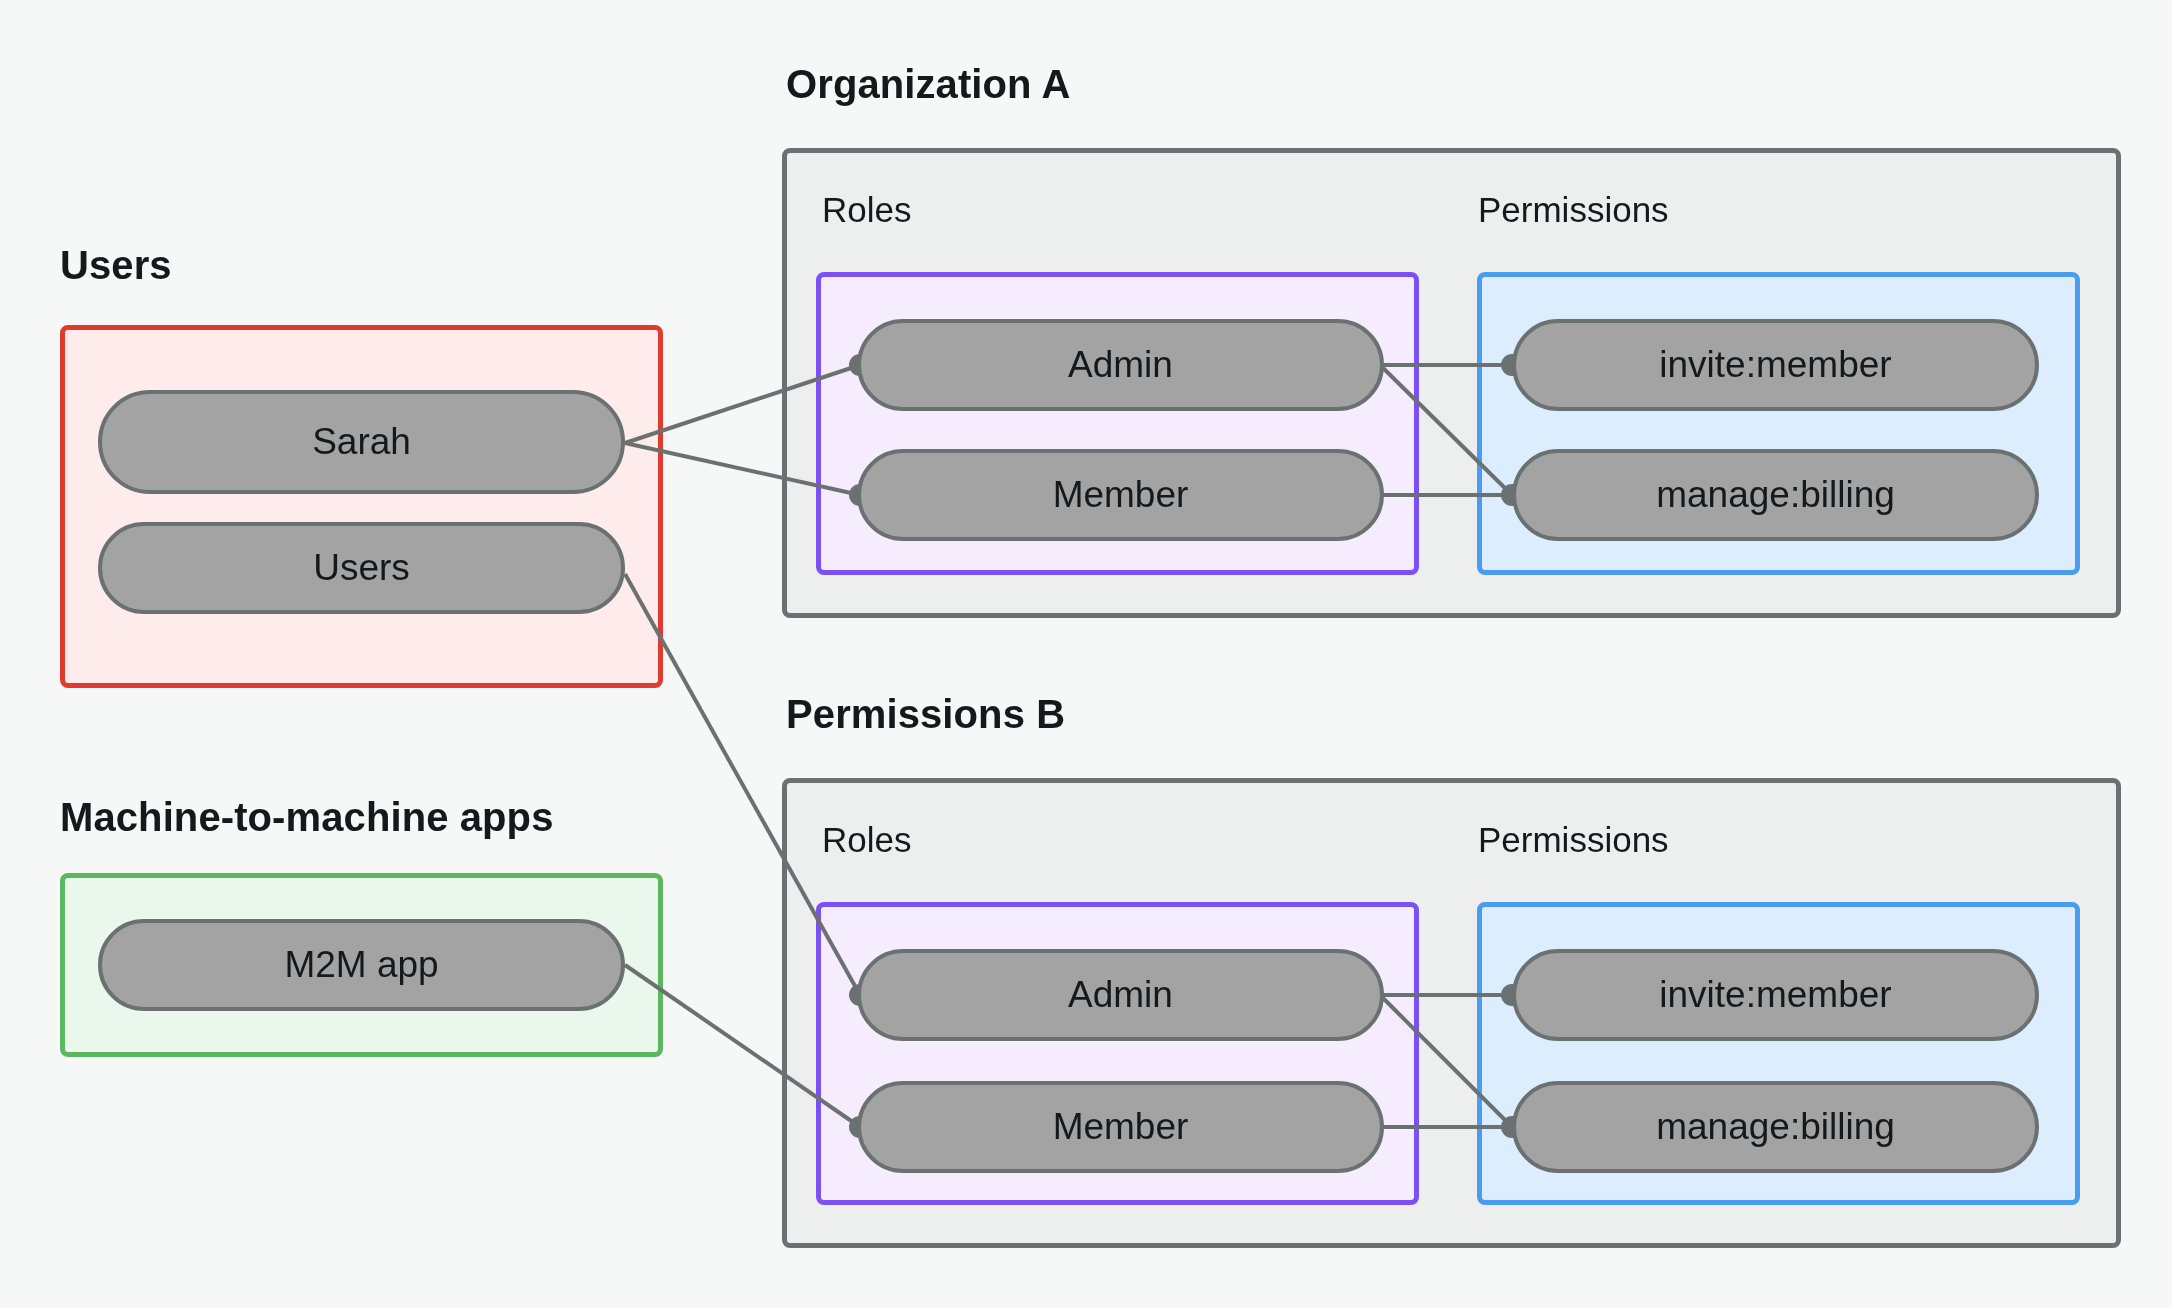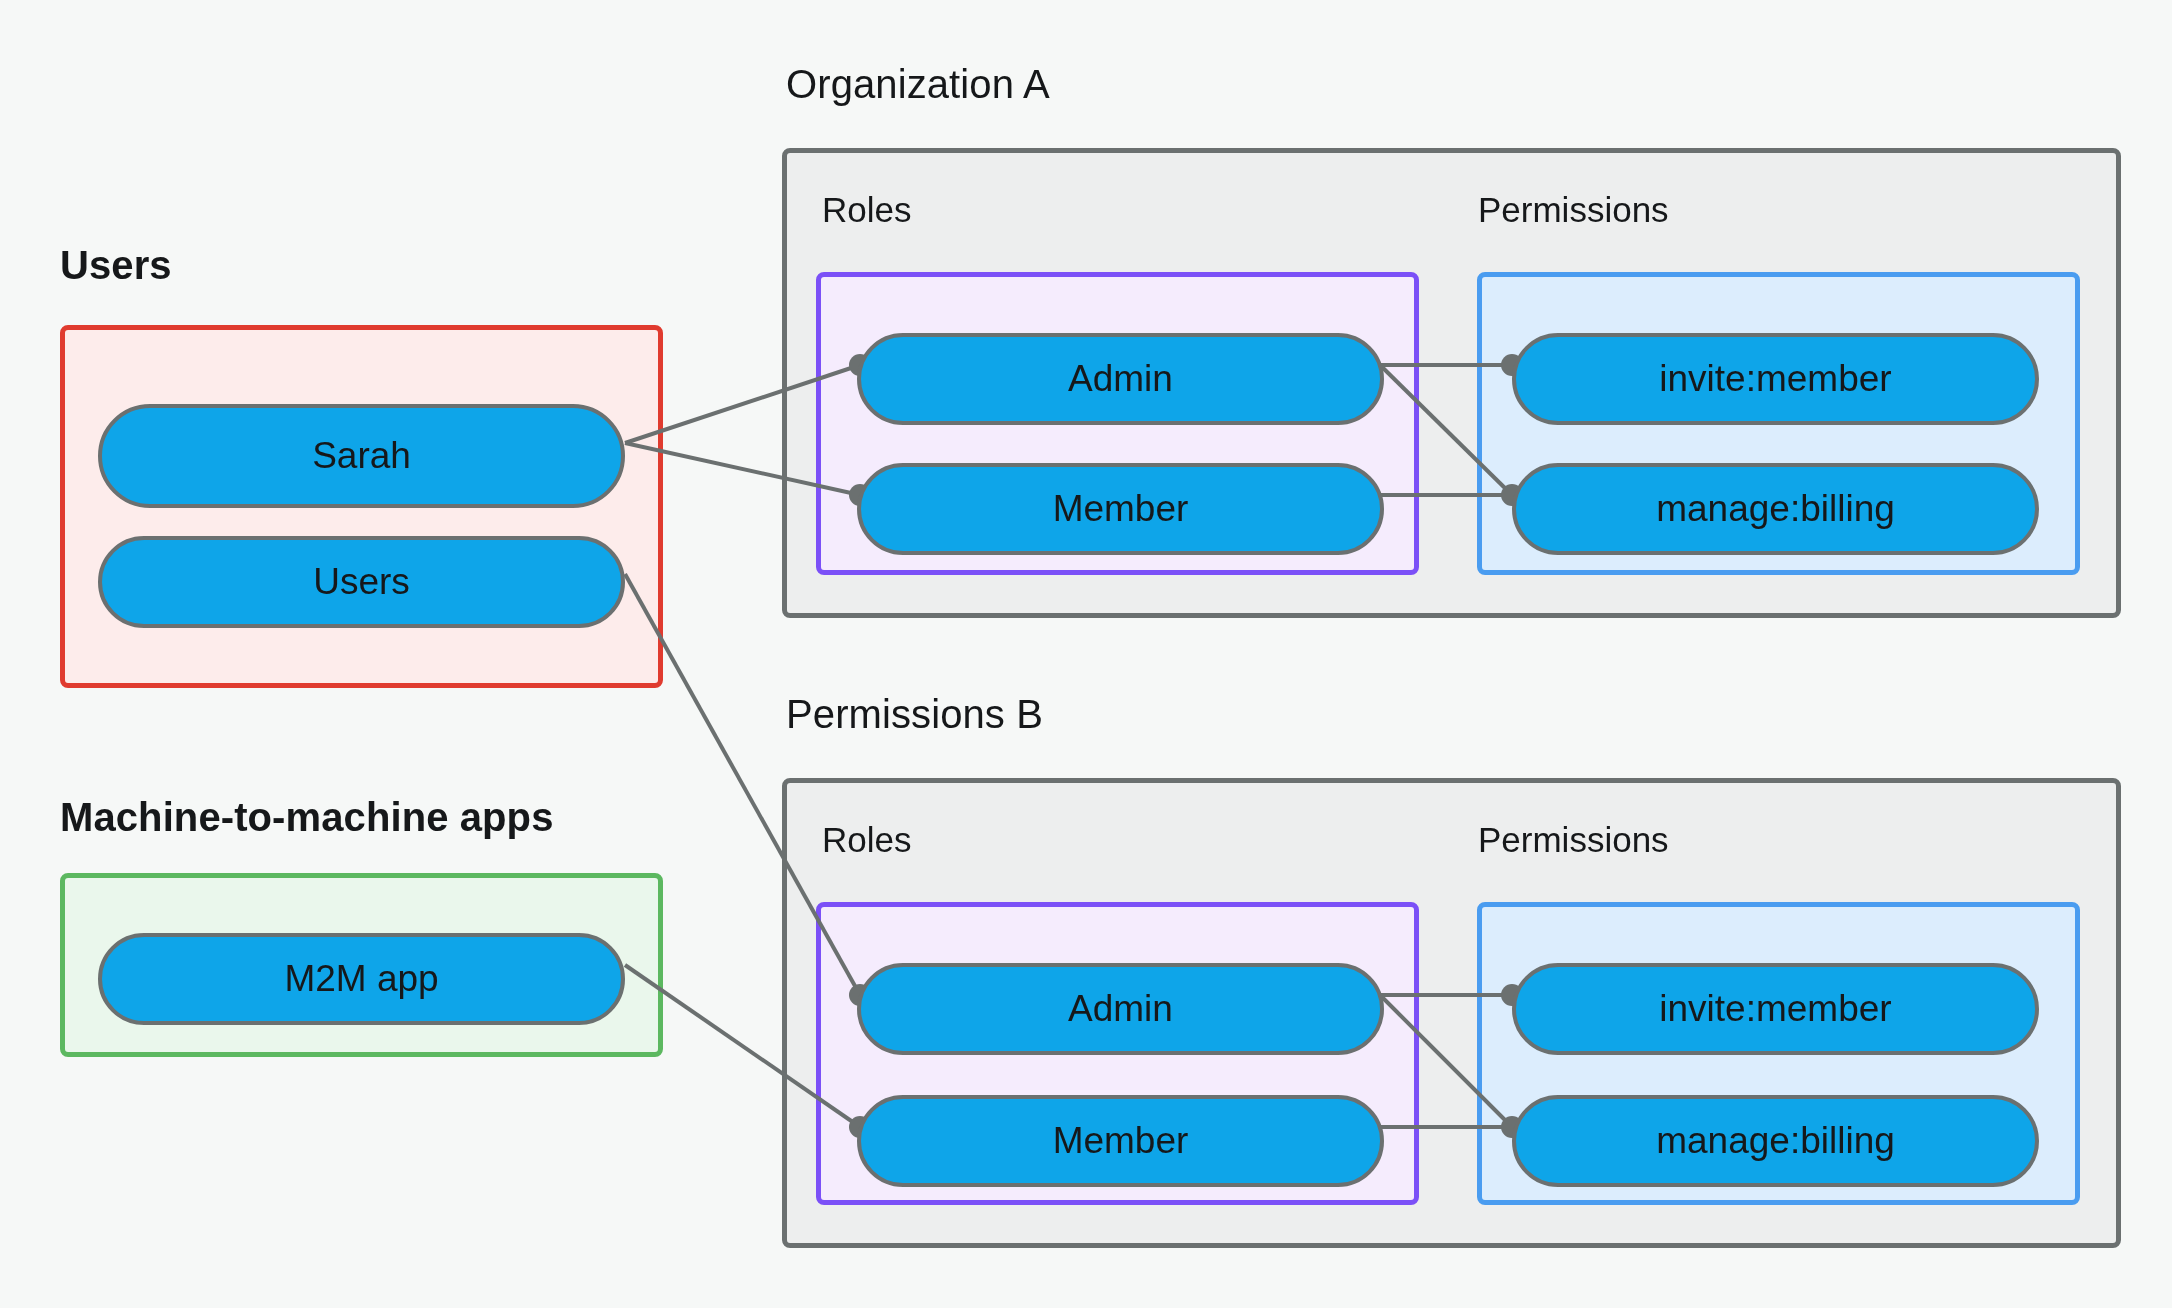--- a/index.html
+++ b/index.html
@@ -10,21 +10,21 @@
     overflow:hidden;
     position:relative;
   }
   #stage{position:absolute;left:0;top:0;width:2172px;height:1308px;}
   #edges{position:absolute;left:0;top:0;width:2172px;height:1308px;pointer-events:none;z-index:5;}
 
   .grp-title{
     position:absolute;
     font-size:40px;
     color:#16181a;
-    font-weight:400;
+    font-weight:700;
     letter-spacing:0.1px;
     white-space:nowrap;
     z-index:3;
   }
   .grp-title.bold{font-weight:700;}
 
   .box{
     position:absolute;
     border-radius:8px;
     box-sizing:border-box;
@@ -39,31 +39,30 @@
   .sub-title{
     position:absolute;
     font-size:35px;
     color:#16181a;
     white-space:nowrap;
     z-index:4;
   }
 
   .pill{
     position:absolute;
-    background:#0ea5e9;
+    background:#a3a3a3;
     border:4px solid #6b7070;
     border-radius:999px;
     box-sizing:border-box;
     display:flex;
     align-items:center;
     justify-content:center;
     font-size:37px;
     color:#16181a;
     z-index:6;
-    margin-top:14px;
   }
 </style>
 </head>
 <body>
 
 <div id="stage">
 
   <svg id="edges" viewBox="0 0 2172 1308">
     <g stroke="#6b7070" stroke-width="4" fill="none">
 

